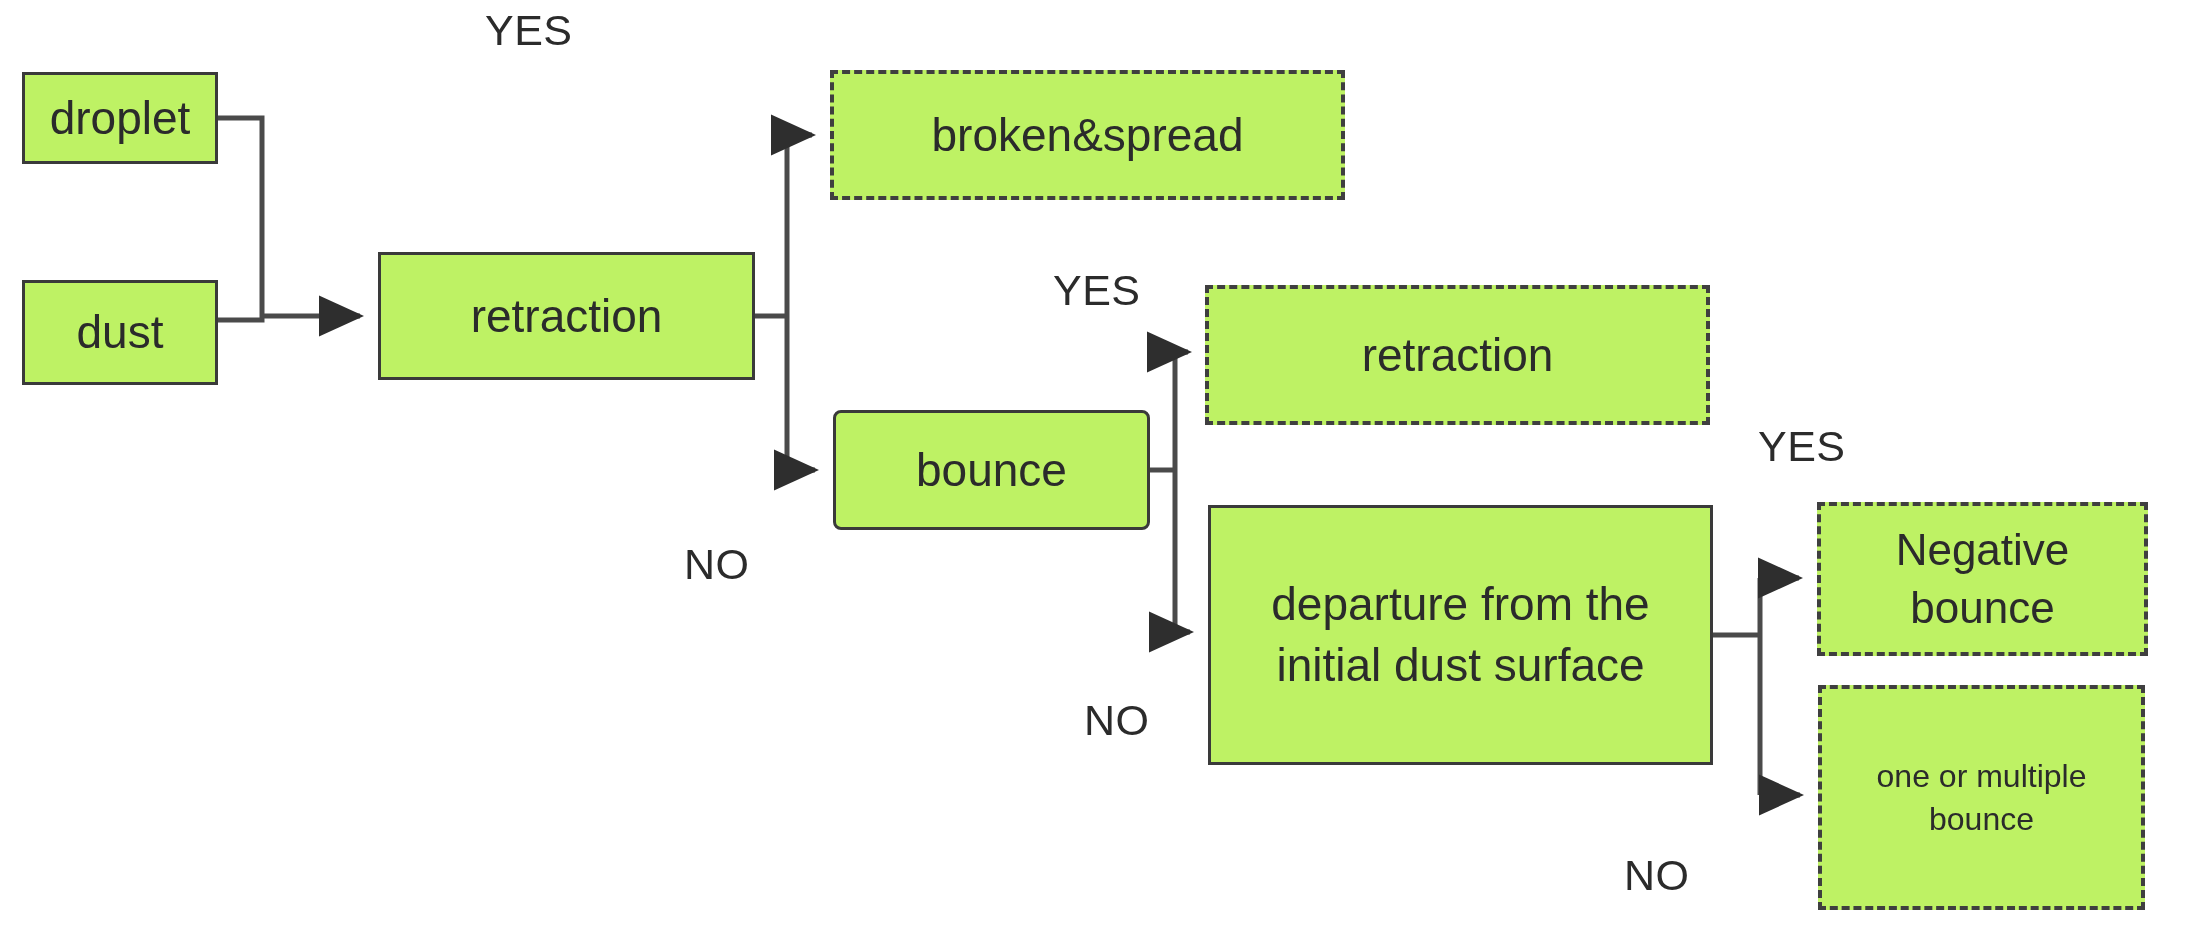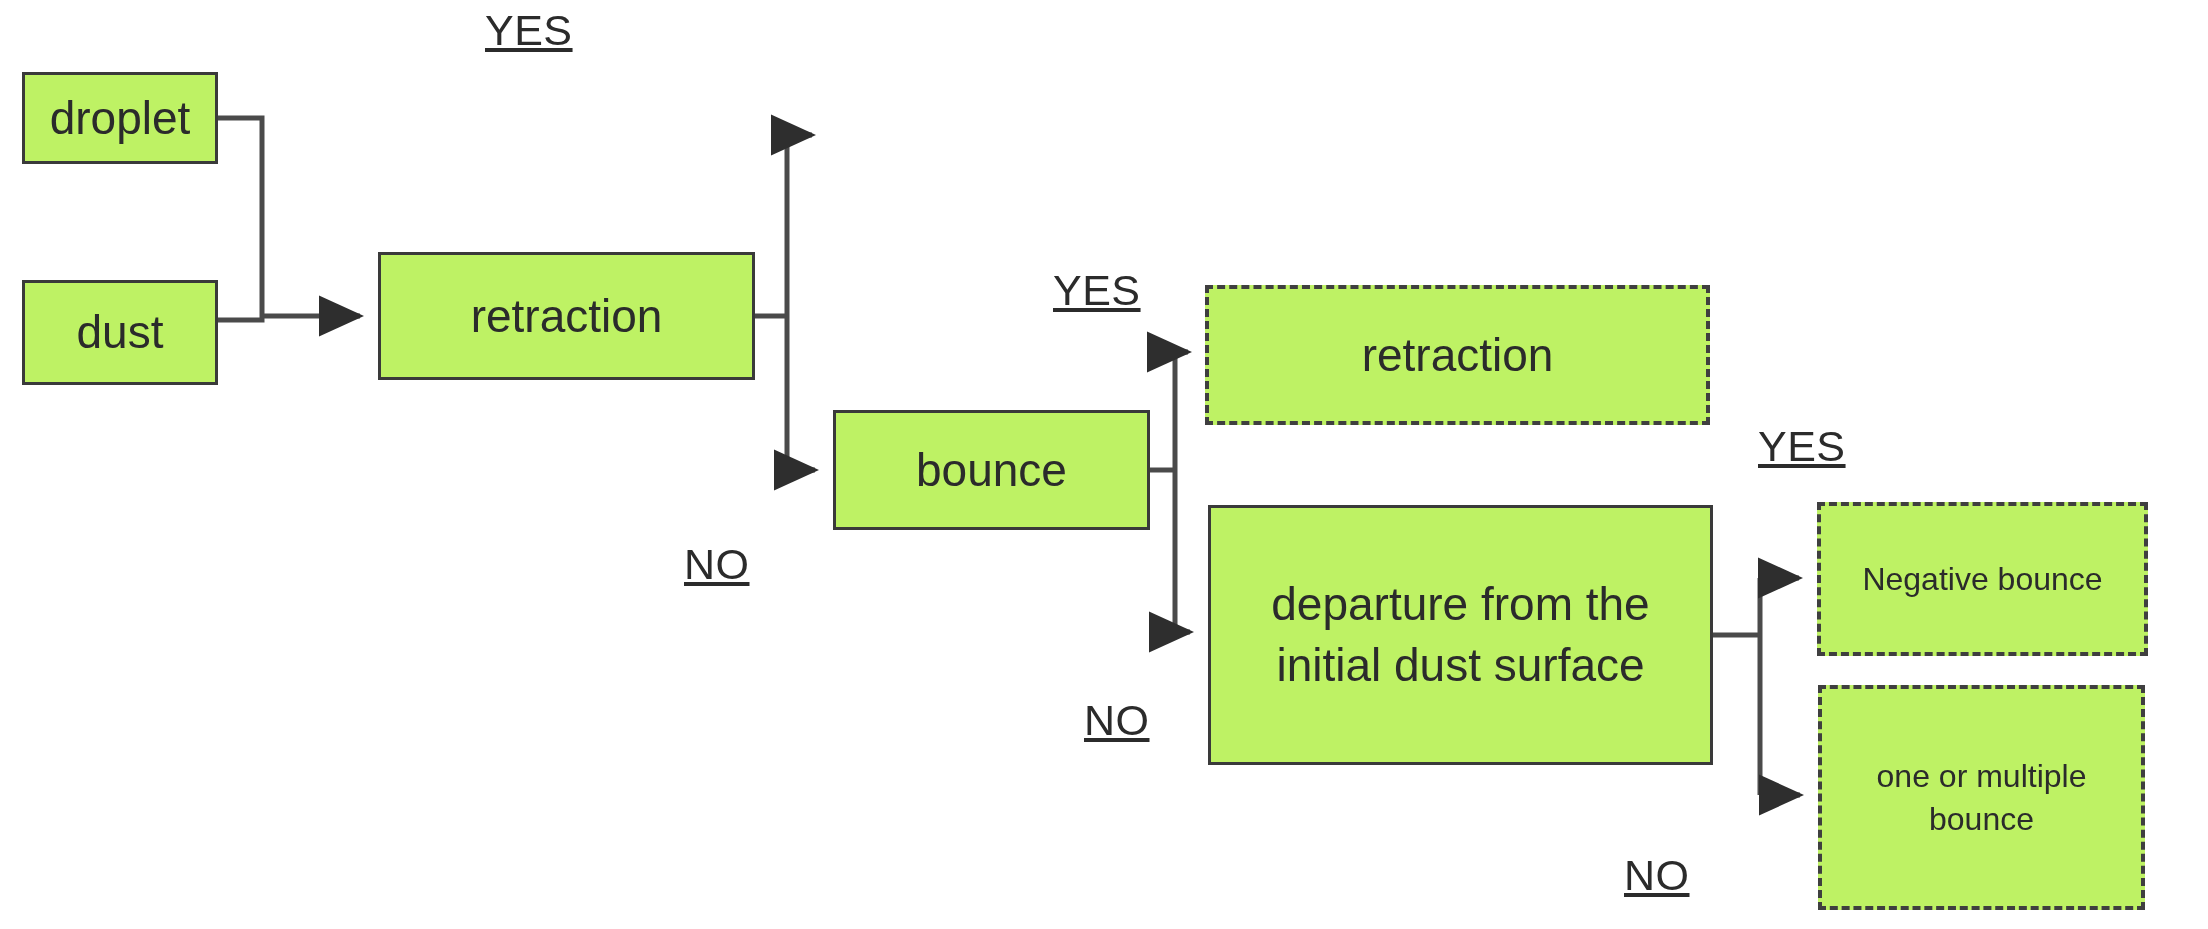--- a/index.html
+++ b/index.html
@@ -35,39 +35,38 @@
   .node.dashed {
     border: 4px dashed #3f3f3f;
   }
   .label {
     position: absolute;
     color: #2b2b2b;
     font-size: 43px;
     letter-spacing: 0.5px;
     white-space: nowrap;
     z-index: 4;
-    text-decoration: underline;
   }
   #wires {
     position: absolute;
     left: 0;
     top: 0;
     width: 2208px;
     height: 929px;
     z-index: 1;
     pointer-events: none;
   }
   .n-droplet { left: 22px;   top: 72px;  width: 196px; height: 92px;  font-size: 46px; }
   .n-dust    { left: 22px;   top: 280px; width: 196px; height: 105px;  font-size: 46px; }
   .n-retract { left: 378px;  top: 252px; width: 377px; height: 128px; font-size: 46px; }
   .n-broken  { left: 830px;  top: 70px;  width: 515px; height: 130px; font-size: 46px; }
-  .n-bounce  { left: 833px;  top: 410px; width: 317px; height: 120px; font-size: 46px; }
+  .n-bounce  { left: 833px;  top: 410px; width: 317px; height: 120px; font-size: 46px; border-radius: 8px; }
   .n-retract2{ left: 1205px; top: 285px; width: 505px; height: 140px; font-size: 46px; }
   .n-depart  { left: 1208px; top: 505px; width: 505px; height: 260px; font-size: 46px; padding: 0 22px; }
-  .n-negbnc  { left: 1817px; top: 502px; width: 331px; height: 154px; font-size: 32px; }
+  .n-negbnc  { left: 1817px; top: 502px; width: 331px; height: 154px; font-size: 44px; }
   .n-multi   { left: 1818px; top: 685px; width: 327px; height: 225px; font-size: 32px; }
 
   .l-yes1 { left: 485px;  top: 6px;   }
   .l-yes2 { left: 1053px; top: 266px; }
   .l-yes3 { left: 1758px; top: 422px; }
   .l-no1  { left: 684px;  top: 540px; }
   .l-no2  { left: 1084px; top: 696px; }
   .l-no3  { left: 1624px; top: 851px; }
 </style>
 </head>
@@ -109,20 +108,21 @@
 
       <path d="M1760,578 L1799,578" marker-end="url(#arw)"></path>
 
       <path d="M1760,795 L1800,795" marker-end="url(#arw)"></path>
     </g>
   </svg>
 
   <div class="node solid n-droplet">droplet</div>
   <div class="node solid n-dust">dust</div>
   <div class="node solid n-retract">retraction</div>
+  <div class="node dashed n-broken">broken&amp;spread</div>
   <div class="node solid n-bounce">bounce</div>
   <div class="node dashed n-retract2">retraction</div>
   <div class="node solid n-depart">departure from the initial dust surface</div>
   <div class="node dashed n-negbnc">Negative bounce</div>
   <div class="node dashed n-multi">one or multiple bounce</div>
 
   <div class="label l-yes1">YES</div>
   <div class="label l-yes2">YES</div>
   <div class="label l-yes3">YES</div>
   <div class="label l-no1">NO</div>

